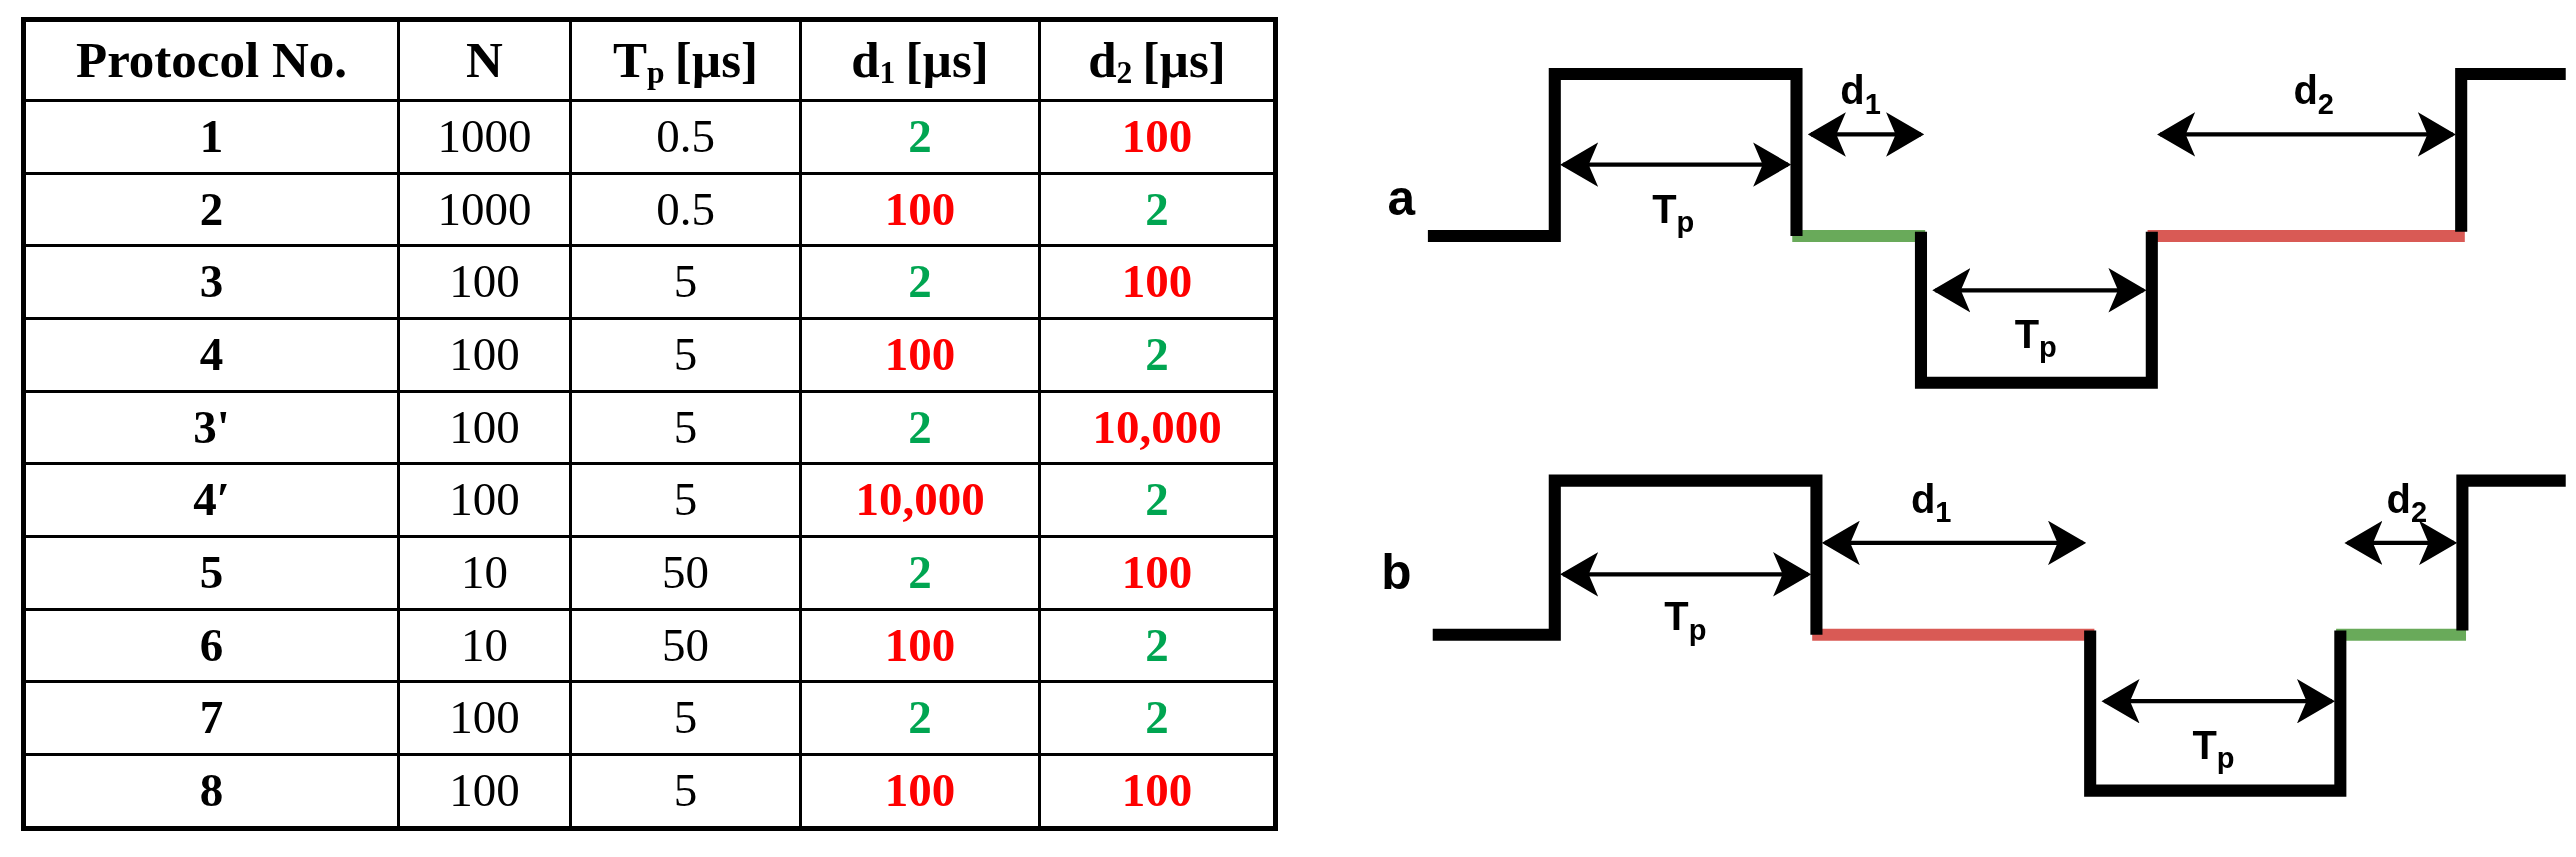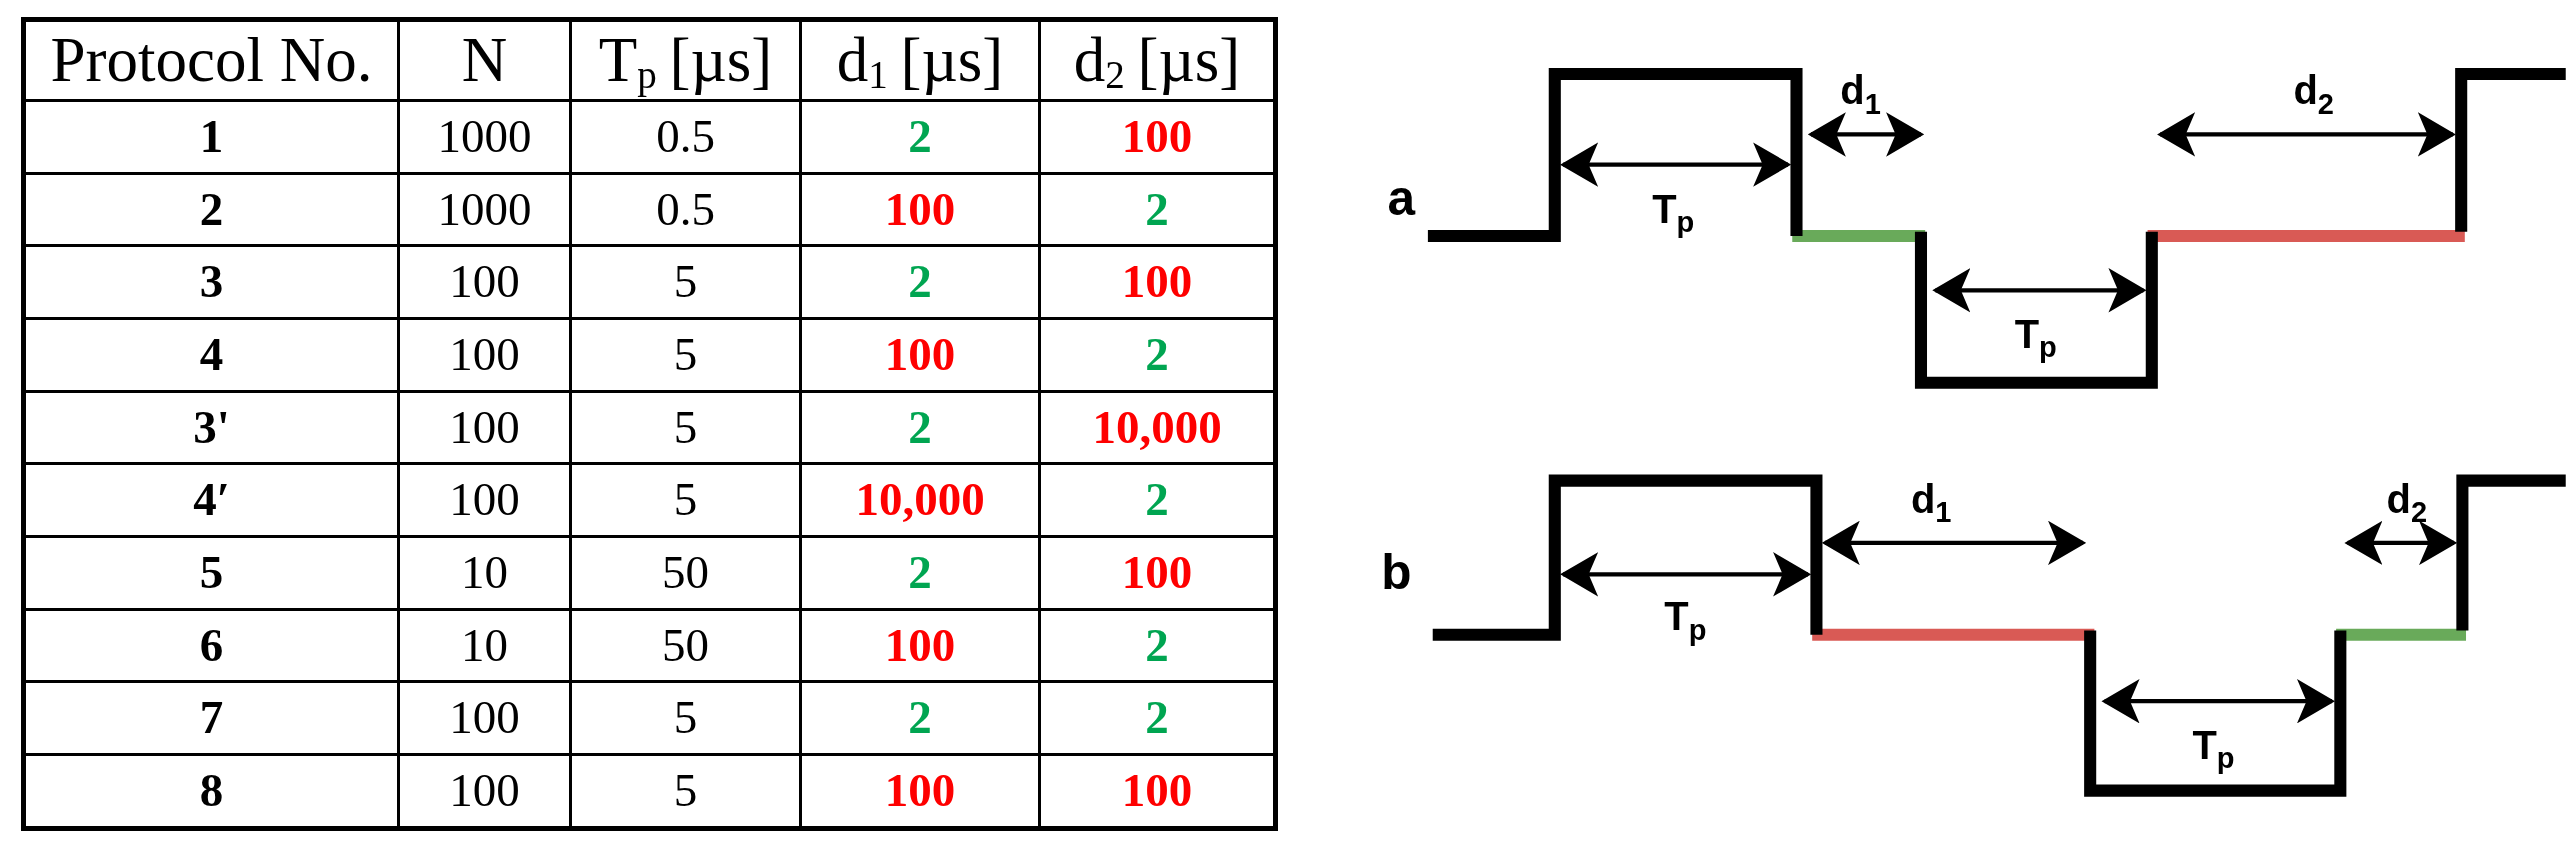--- a/index.html
+++ b/index.html
@@ -7,21 +7,21 @@
        font-family:"Liberation Serif",serif;}
   .stage{position:absolute;inset:0;}
 
   
   .tablewrap{position:absolute;left:21px;top:17px;width:1251px;height:814px;}
   table.proto{width:100%;height:100%;border-collapse:collapse;table-layout:fixed;
               border:5.4px solid #000;}
   table.proto th,table.proto td{
       border:3.6px solid #000;text-align:center;vertical-align:middle;
       padding:0;line-height:1.05;color:#000;}
-  table.proto th{font-weight:normal;font-size:63px;height:77px;}
+  table.proto th{font-weight:bold;font-size:51px;height:77px;}
   table.proto td{font-size:47px;}
   td.pcol{font-weight:bold;}
   sub.hsub{font-size:.62em;vertical-align:-0.18em;line-height:0;}
   .unit{margin-left:.20em;}
   td.dval{font-weight:bold;}
   td.dval[data-color="green"]{color:var(--tgreen,#00A551);}
   td.dval[data-color="red"]{color:var(--tred,#FE0000);}
 
   
   svg.diag{position:absolute;left:1330px;top:0;width:1246px;height:858px;}

